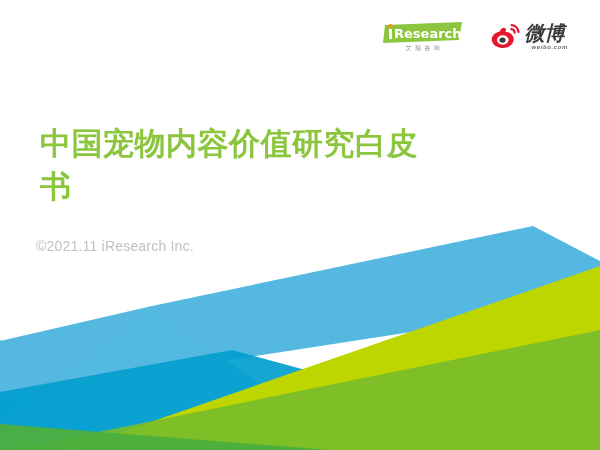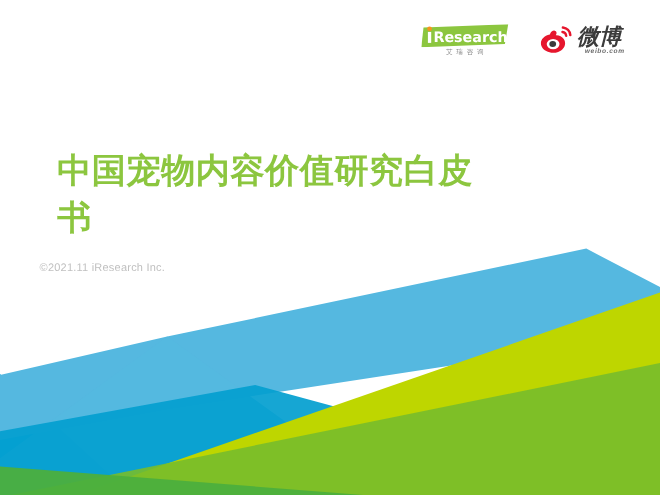--- a/index.html
+++ b/index.html
@@ -102,28 +102,28 @@
     z-index: 5;
   }
   .doc-title {
     font-family: "DejaVu Sans", "Liberation Sans", sans-serif;
     font-size: 31px;
     font-weight: bold;
     color: #8cc63f;
     line-height: 1.38;
     letter-spacing: 0.5px;
     max-width: 390px;
-    margin: 16px;
+    margin: 4px;
   }
 
   .copyright {
     position: absolute;
     left: 36px;
     top: 238px;
-    font-size: 10px;
+    font-size: 14px;
     color: #c0c0c0;
     letter-spacing: 0.2px;
     z-index: 5;
   }
 </style>
 </head>
 <body>
 
 <div class="slide">
 

